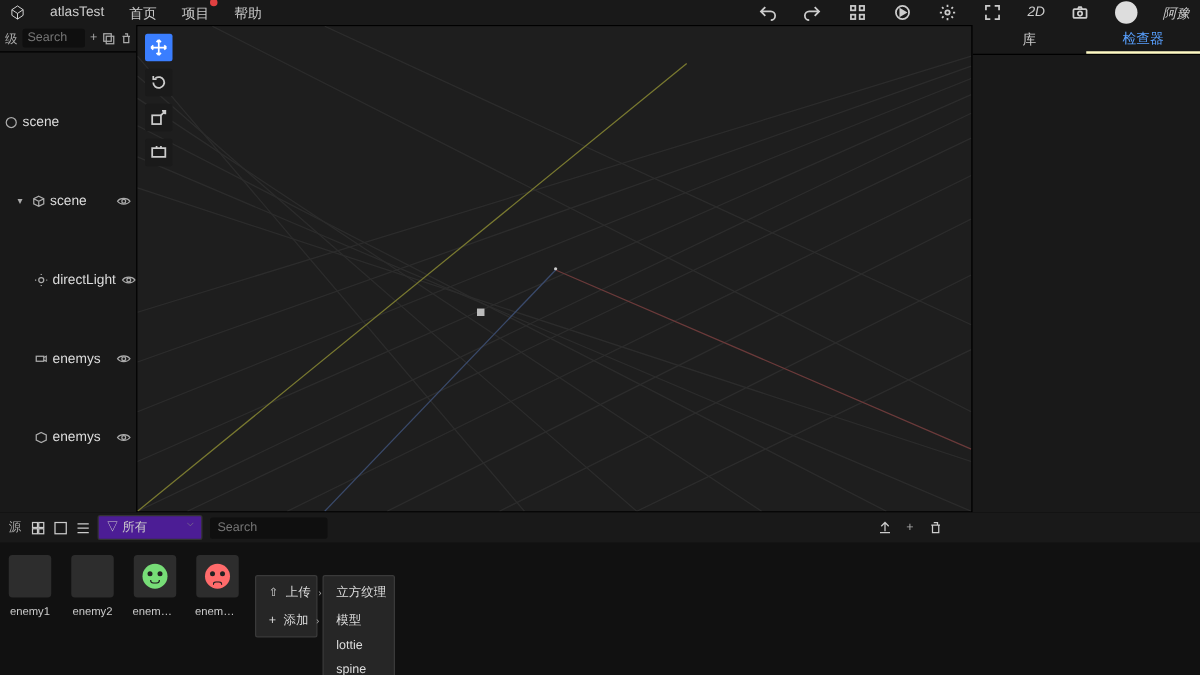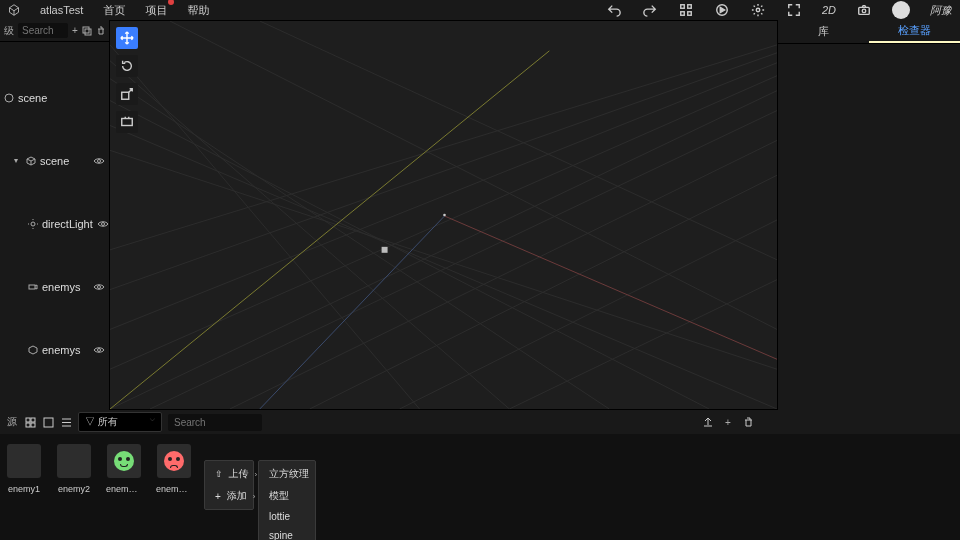--- a/index.html
+++ b/index.html
@@ -30,21 +30,21 @@
 .tool-col { position:absolute; left:6px; top:6px; display:flex; flex-direction:column; gap:6px; }
 .tool-btn { width:22px; height:22px; background:#1a1a1a; display:flex; align-items:center; justify-content:center; border-radius:2px; cursor:pointer; color:#ccc;}
 .tool-btn.active { background:#3a7eff; color:#fff; }
 .tool-btn svg { width:14px; height:14px; fill:none; stroke:currentColor; stroke-width:1.6;}
 .right-panel { width:182px; background:#191919; }
 .tabs { display:flex; height:24px; border-bottom:1px solid #000;}
 .tab { flex:0 0 50%; display:flex; align-items:center; justify-content:center; font-size:11px; color:#ccc; cursor:pointer;}
 .tab.active { color:#58a0ff; border-bottom:2px solid #fef9c3;}
 .assets { height:130px; background:#111; position:relative;}
 .assets-bar { height:24px; display:flex; align-items:center; padding:0 6px; gap:6px; background:#191919;}
-.assets-bar .filter { background:#000000; border:1px solid #333; color:#ccc; font-size:10px; padding:2px 6px; border-radius:2px; width:84px; display:flex; align-items:flex-start; justify-content:space-between;}
+.assets-bar .filter { background:#4c1d95; border:1px solid #333; color:#ccc; font-size:10px; padding:2px 6px; border-radius:2px; width:84px; display:flex; align-items:flex-start; justify-content:space-between;}
 .assets-bar input.search { background:#0f0f0f; border:none; color:#999; font-size:10px; padding:3px 6px; border-radius:2px; width:94px;}
 .assets-bar .right-icons { margin-left:auto; display:flex; gap:8px; margin-right:200px;}
 .asset-grid { display:flex; gap:14px; padding:10px 6px;}
 .asset { width:36px; text-align:center; }
 .thumb { width:34px; height:34px; background:#2d2d2d; border-radius:3px; margin:0 auto 6px; display:flex; align-items:center; justify-content:center; overflow:hidden;}
 .asset-label { font-size:9px; color:#ccc; white-space:nowrap; overflow:hidden; text-overflow:ellipsis;}
 .ctx-menu { position:absolute; background:#262626; border:1px solid #3a3a3a; border-radius:2px; padding:2px 0; }
 .ctx-item { padding:4px 12px 4px 10px; font-size:10px; color:#ddd; display:flex; align-items:center; gap:6px; cursor:pointer; white-space:nowrap;}
 .ctx-item .arrow { margin-left:auto; font-size:8px; color:#aaa;}
 .face { width:20px; height:20px; border-radius:50%; position:relative;}

